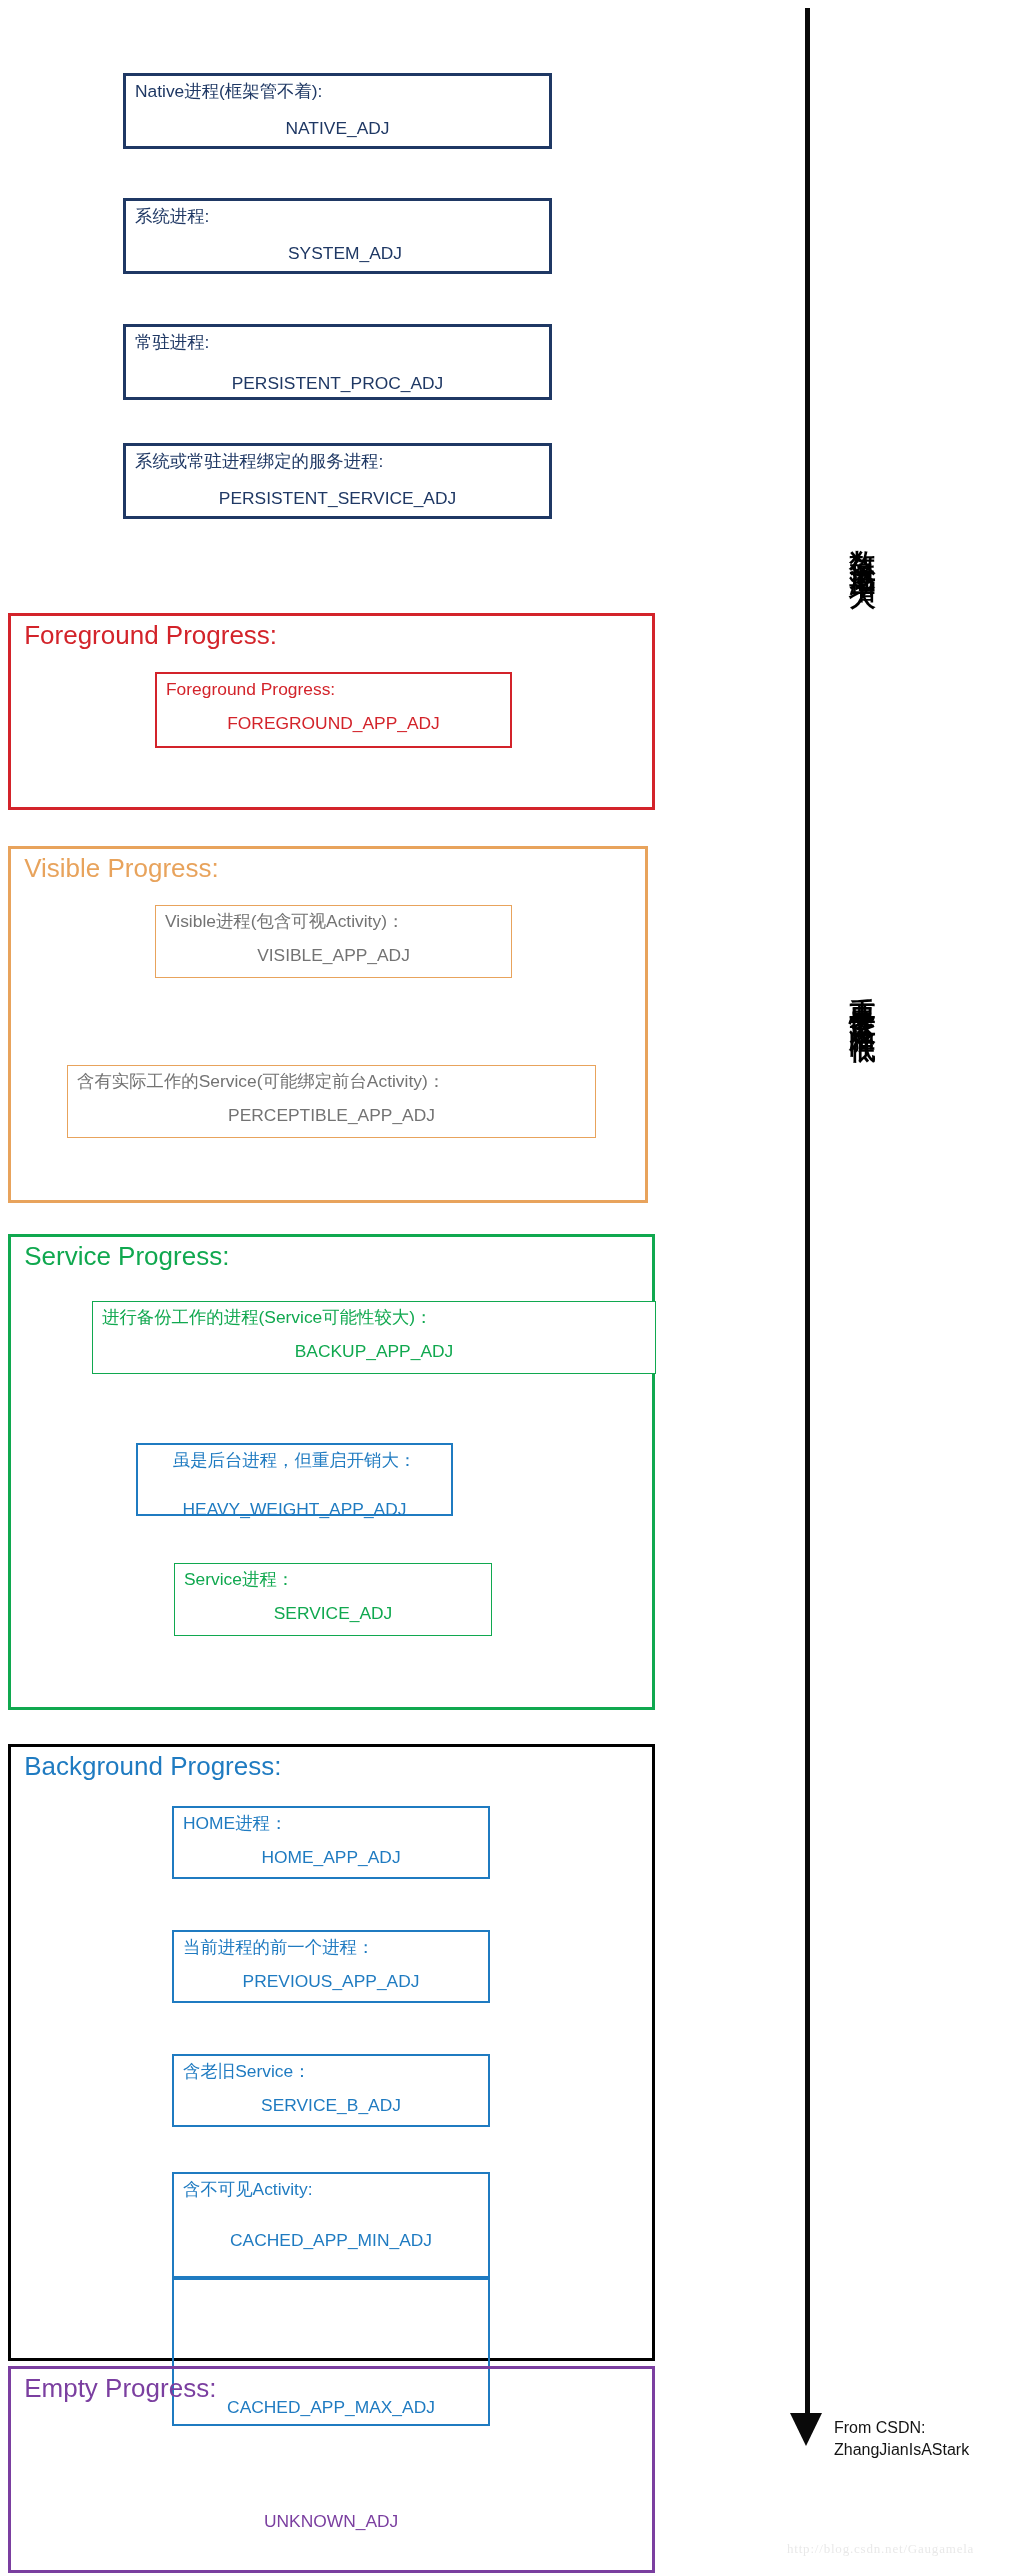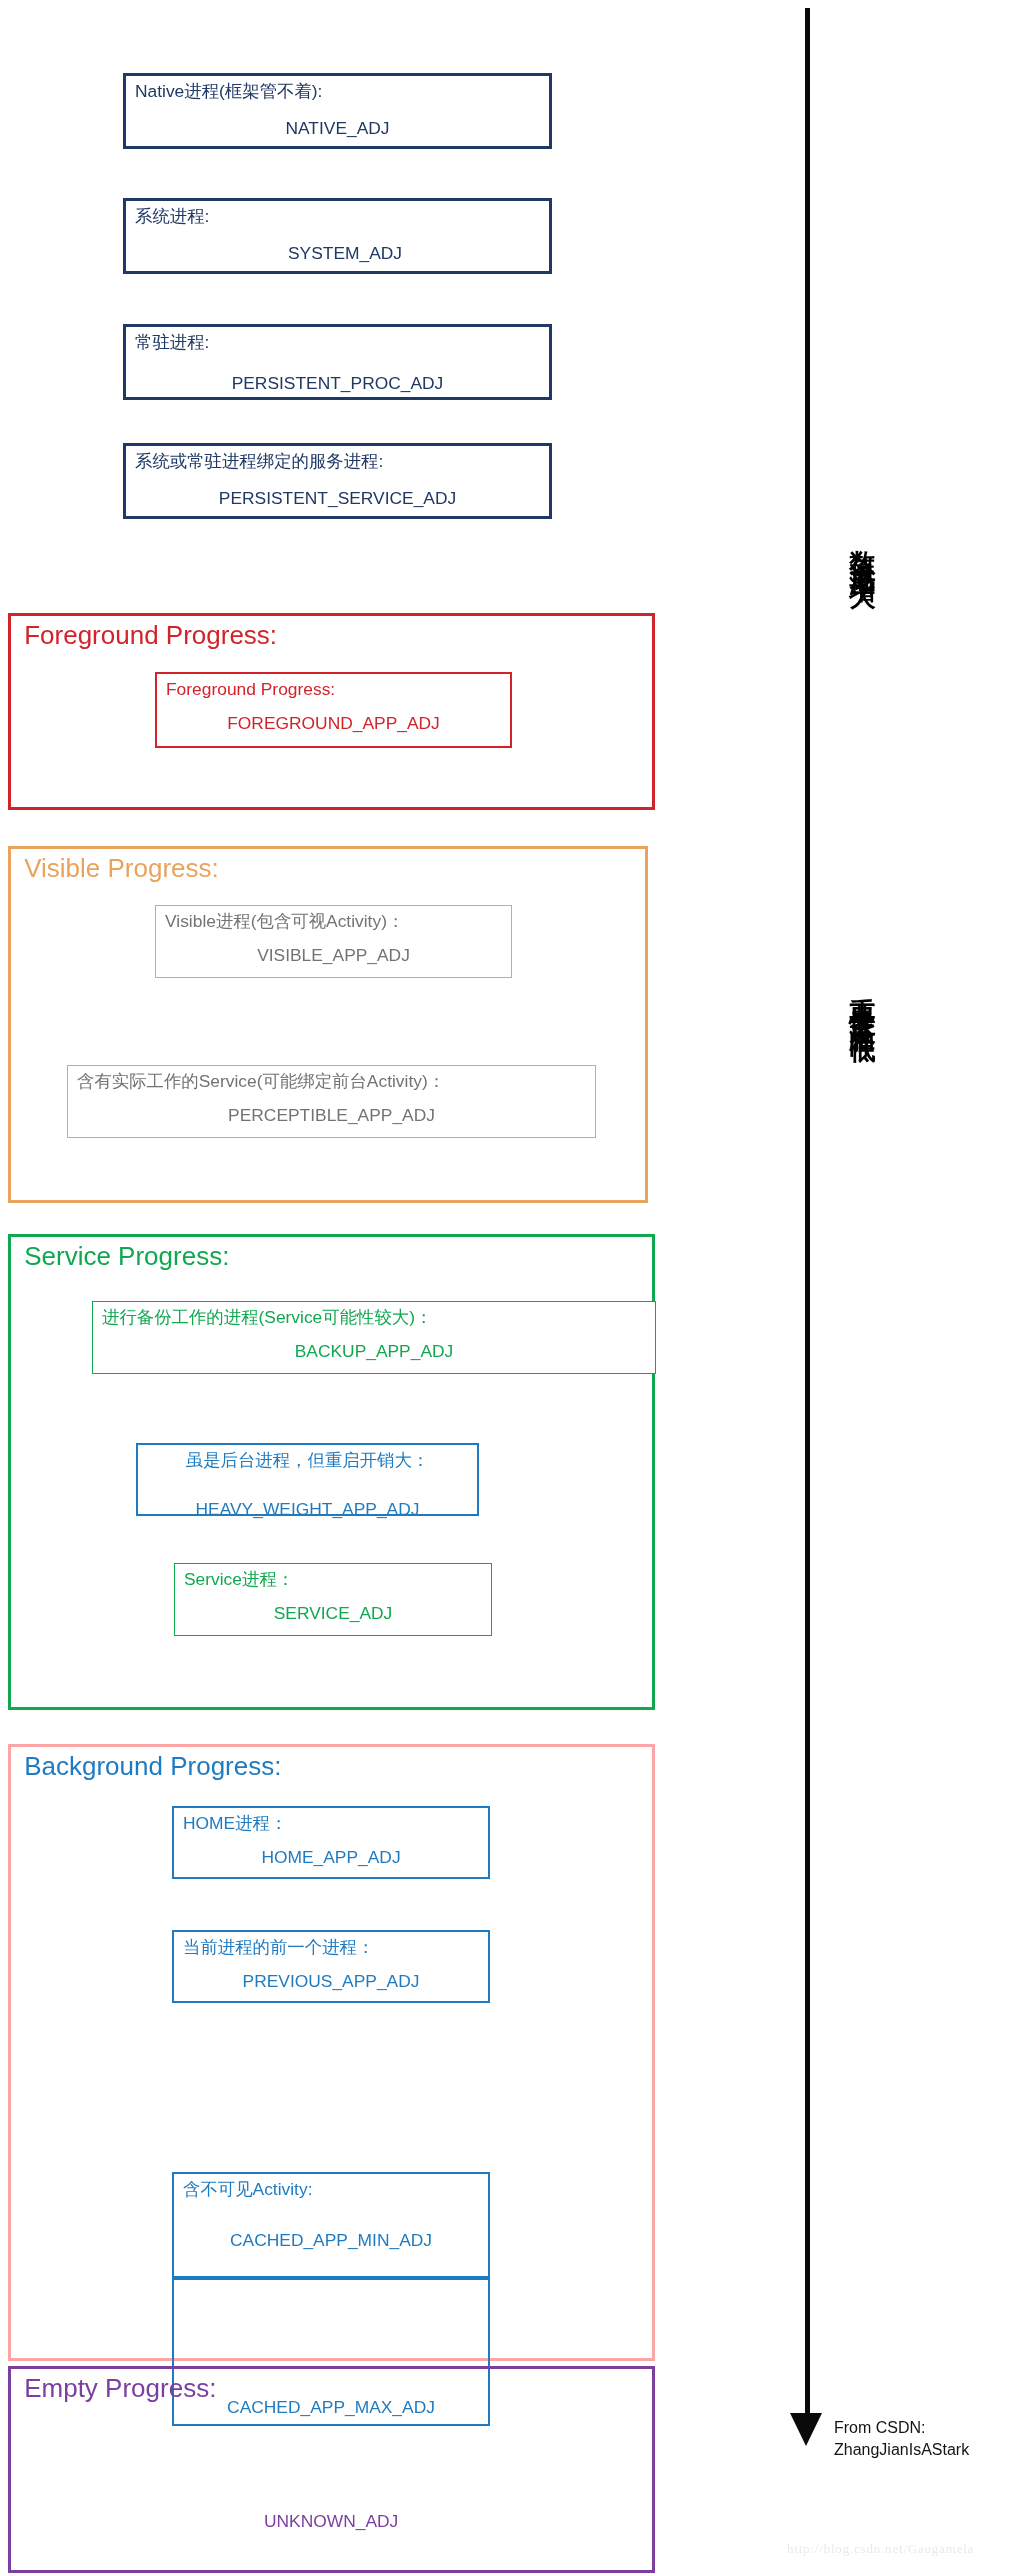--- a/index.html
+++ b/index.html
@@ -17,21 +17,21 @@
     font-size:26px;line-height:1.15;white-space:nowrap;font-weight:400;
   }
   .group.navy{border:3.8px solid #1F3864;}
   .group.navy > .gtitle{color:#1F3864;font-size:29px;letter-spacing:0.8px;}
   .group.red{border:3.8px solid #D3232A;}
   .group.red > .gtitle{color:#D3232A;}
   .group.orange{border:3px solid #E8A35C;}
   .group.orange > .gtitle{color:#E8A35C;}
   .group.green{border:3px solid #10A84F;}
   .group.green > .gtitle{color:#10A84F;}
-  .group.blue{border:3px solid #fca5a5;}
+  .group.blue{border:3px solid #000000;}
   .group.blue > .gtitle{color:#1F7BC1;}
   .group.purple{border:3px solid #7B3FA0;}
   .group.purple > .gtitle{color:#7B3FA0;}
 
   
   .item{position:absolute;box-sizing:border-box;background:#ffffff;}
   .item .lbl{
     position:absolute;left:9px;top:5.3px;
     font-size:17.4px;line-height:1.25;white-space:nowrap;
   }
@@ -123,39 +123,43 @@
     <div class="adj" style="top:39px;">PERCEPTIBLE_APP_ADJ</div>
   </div>
 
   <div class="group green" style="left:7.6px;top:1234px;width:647px;height:476px;">
     <div class="gtitle">Service Progress:</div>
   </div>
   <div class="item green" style="left:92px;top:1301px;width:564px;height:73px;">
     <div class="lbl">进行备份工作的进程(Service可能性较大)：</div>
     <div class="adj" style="top:39px;">BACKUP_APP_ADJ</div>
   </div>
-  <div class="item blue" style="left:136px;top:1443px;width:343px;height:73px;">
+  <div class="item blue" style="left:136px;top:1443px;width:317px;height:73px;">
     <div class="lbl" style="left:0;right:0;text-align:center;">虽是后台进程，但重启开销大：</div>
     <div class="adj" style="top:54px;">HEAVY_WEIGHT_APP_ADJ</div>
   </div>
   <div class="item green" style="left:174px;top:1563px;width:318px;height:73px;">
     <div class="lbl">Service进程：</div>
     <div class="adj" style="top:39px;">SERVICE_ADJ</div>
   </div>
 
   <div class="group blue" style="left:7.6px;top:1744px;width:647px;height:617px;">
     <div class="gtitle">Background Progress:</div>
   </div>
   <div class="item blue" style="left:172px;top:1806px;width:318px;height:73px;">
     <div class="lbl">HOME进程：</div>
     <div class="adj" style="top:39px;">HOME_APP_ADJ</div>
   </div>
   <div class="item blue" style="left:172px;top:1930px;width:318px;height:73px;">
     <div class="lbl">当前进程的前一个进程：</div>
     <div class="adj" style="top:39px;">PREVIOUS_APP_ADJ</div>
+  </div>
+  <div class="item blue" style="left:172px;top:2054px;width:318px;height:73px;">
+    <div class="lbl">含老旧Service：</div>
+    <div class="adj" style="top:39px;">SERVICE_B_ADJ</div>
   </div>
   <div class="item blue" style="left:172px;top:2172px;width:318px;height:106px;background:transparent;">
     <div class="lbl">含不可见Activity:</div>
     <div class="adj" style="top:56px;">CACHED_APP_MIN_ADJ</div>
   </div>
 
   <div class="item blue" style="left:172px;top:2278px;width:318px;height:148px;background:transparent;">
     <div class="adj" style="top:117px;">CACHED_APP_MAX_ADJ</div>
   </div>
 

